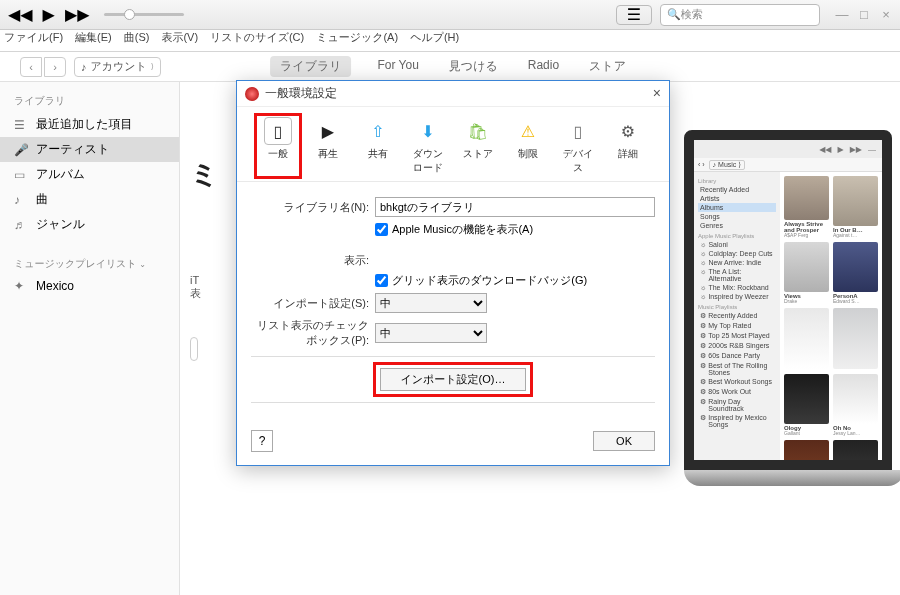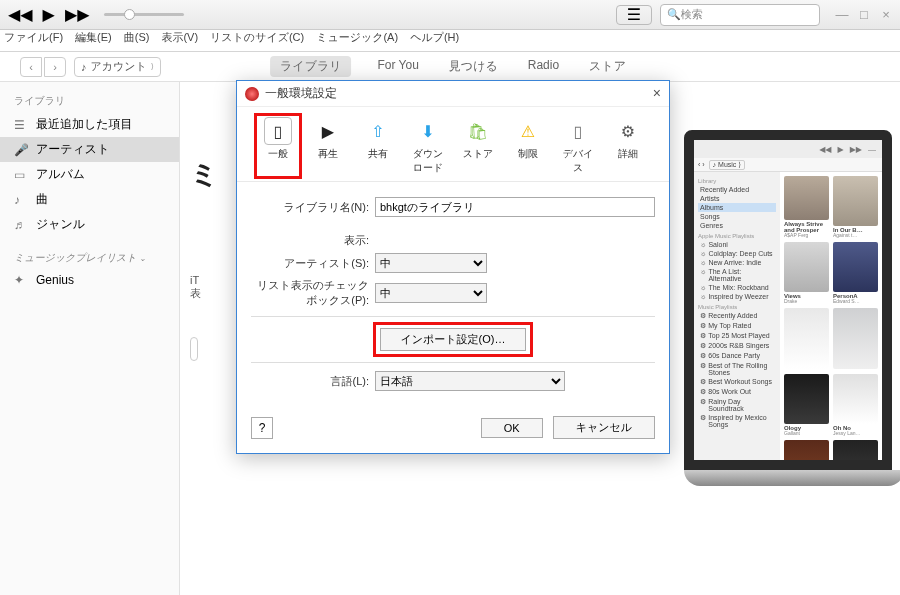--- a/index.html
+++ b/index.html
@@ -153,24 +153,24 @@
         <span>アルバム</span>
       </div>
     <div class="item">
         <span class="ic">♪</span>
         <span>曲</span>
       </div>
     <div class="item">
         <span class="ic">♬</span>
         <span>ジャンル</span>
       </div>
-    <div class="hdr" style="margin-top:10px;font-style:italic;"><span>ミュージックプレイリスト</span> <span style="font-size:8px;">⌄</span></div>
+    <div class="hdr" style="margin-top:16px;"><span>ミュージックプレイリスト</span> <span style="font-size:8px;">⌄</span></div>
     <div class="item">
         <span class="ic">✦</span>
-        <span>Genius</span>
+        <span>Mexico</span>
       </div>
   </div>
   <div class="content">
     <div style="font-size:28px;font-weight:bold;color:#222;margin-top:60px;">ミ</div>
     <div style="font-size:11px;color:#555;margin-top:80px;">iT</div>
     <div style="font-size:11px;color:#555;">表</div>
     <div style="border:1px solid #ccc;border-radius:4px;height:24px;width:8px;margin-top:36px;"></div>
   </div>
 </div>
 
@@ -188,48 +188,57 @@
     <div class="tabitem"><div class="box" style="color:#7bc043;">🛍</div><span>ストア</span></div>
     <div class="tabitem"><div class="box" style="color:#f2b705;">⚠</div><span>制限</span></div>
     <div class="tabitem"><div class="box" style="color:#7a7a7a;">▯</div><span>デバイス</span></div>
     <div class="tabitem"><div class="box" style="color:#555;">⚙</div><span>詳細</span></div>
   </div>
   <div class="dlg-body">
     <div class="row">
       <div class="lbl">ライブラリ名(N):</div>
       <input type="text" value="bhkgtのライブラリ" style="">
     </div>
+    <div class="row">
+        <div class="lbl"></div>
+        <label class="chk">
+          <input type="checkbox" checked="" style="">
+          <span>Apple Musicの機能を表示(A)</span>
+        </label>
+      </div>
     <div style="height:6px;"></div>
     <div class="row">
         <div class="lbl">表示:</div>
       </div>
     <div class="row">
-        <div class="lbl">アーティスト(S):</div>
+        <div class="lbl"></div>
+        <label class="chk">
+          <input type="checkbox" checked="" style="">
+          <span>グリッド表示のダウンロードバッジ(G)</span>
+        </label>
+      </div>
+    <div class="row">
+        <div class="lbl">インポート設定(S):</div>
         <select><option>中</option></select>
       </div>
     <div class="row">
         <div class="lbl">リスト表示のチェックボックス(P):</div>
         <select><option>中</option></select>
       </div>
     <div class="divider"></div>
     <div style="text-align:center;">
       <span class="import-wrap highlight">
         <span class="import-btn">インポート設定(O)…</span>
       </span>
     </div>
     <div class="divider"></div>
-    <div class="row">
-        <div class="lbl">言語(L):</div>
-        <select style="width:190px;"><option>日本語</option></select>
-      </div>
   </div>
   <div class="dlg-foot" style="position:relative;">
     <div class="q">?</div>
     <button>OK</button>
-    <button>キャンセル</button>
   </div>
 </div>
 
 <div class="laptop">
   <div class="screen">
     <div class="mini">
       <div class="mini-top">
         <span class="ctl">◀◀</span>
         <span class="ctl">▶</span>
         <span class="ctl">▶▶</span>

